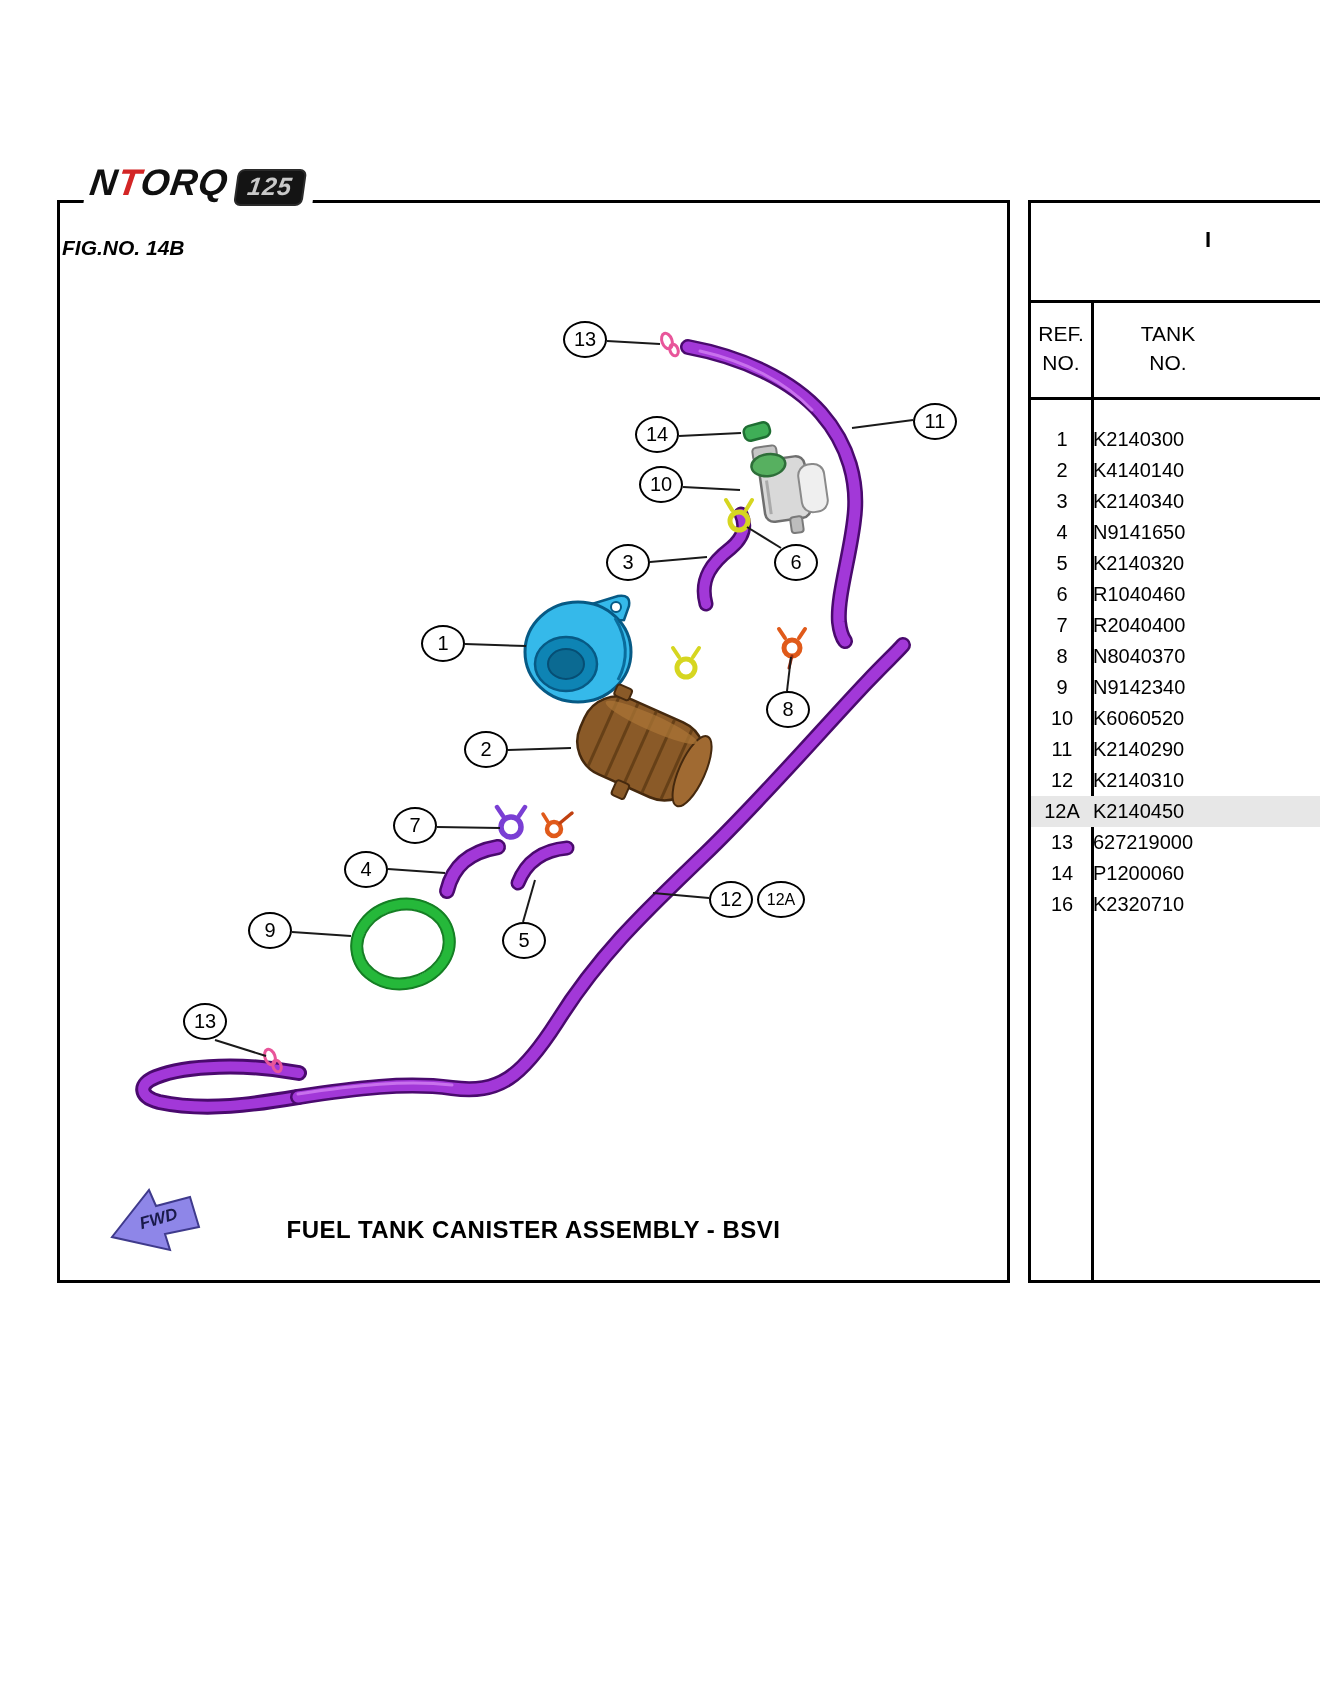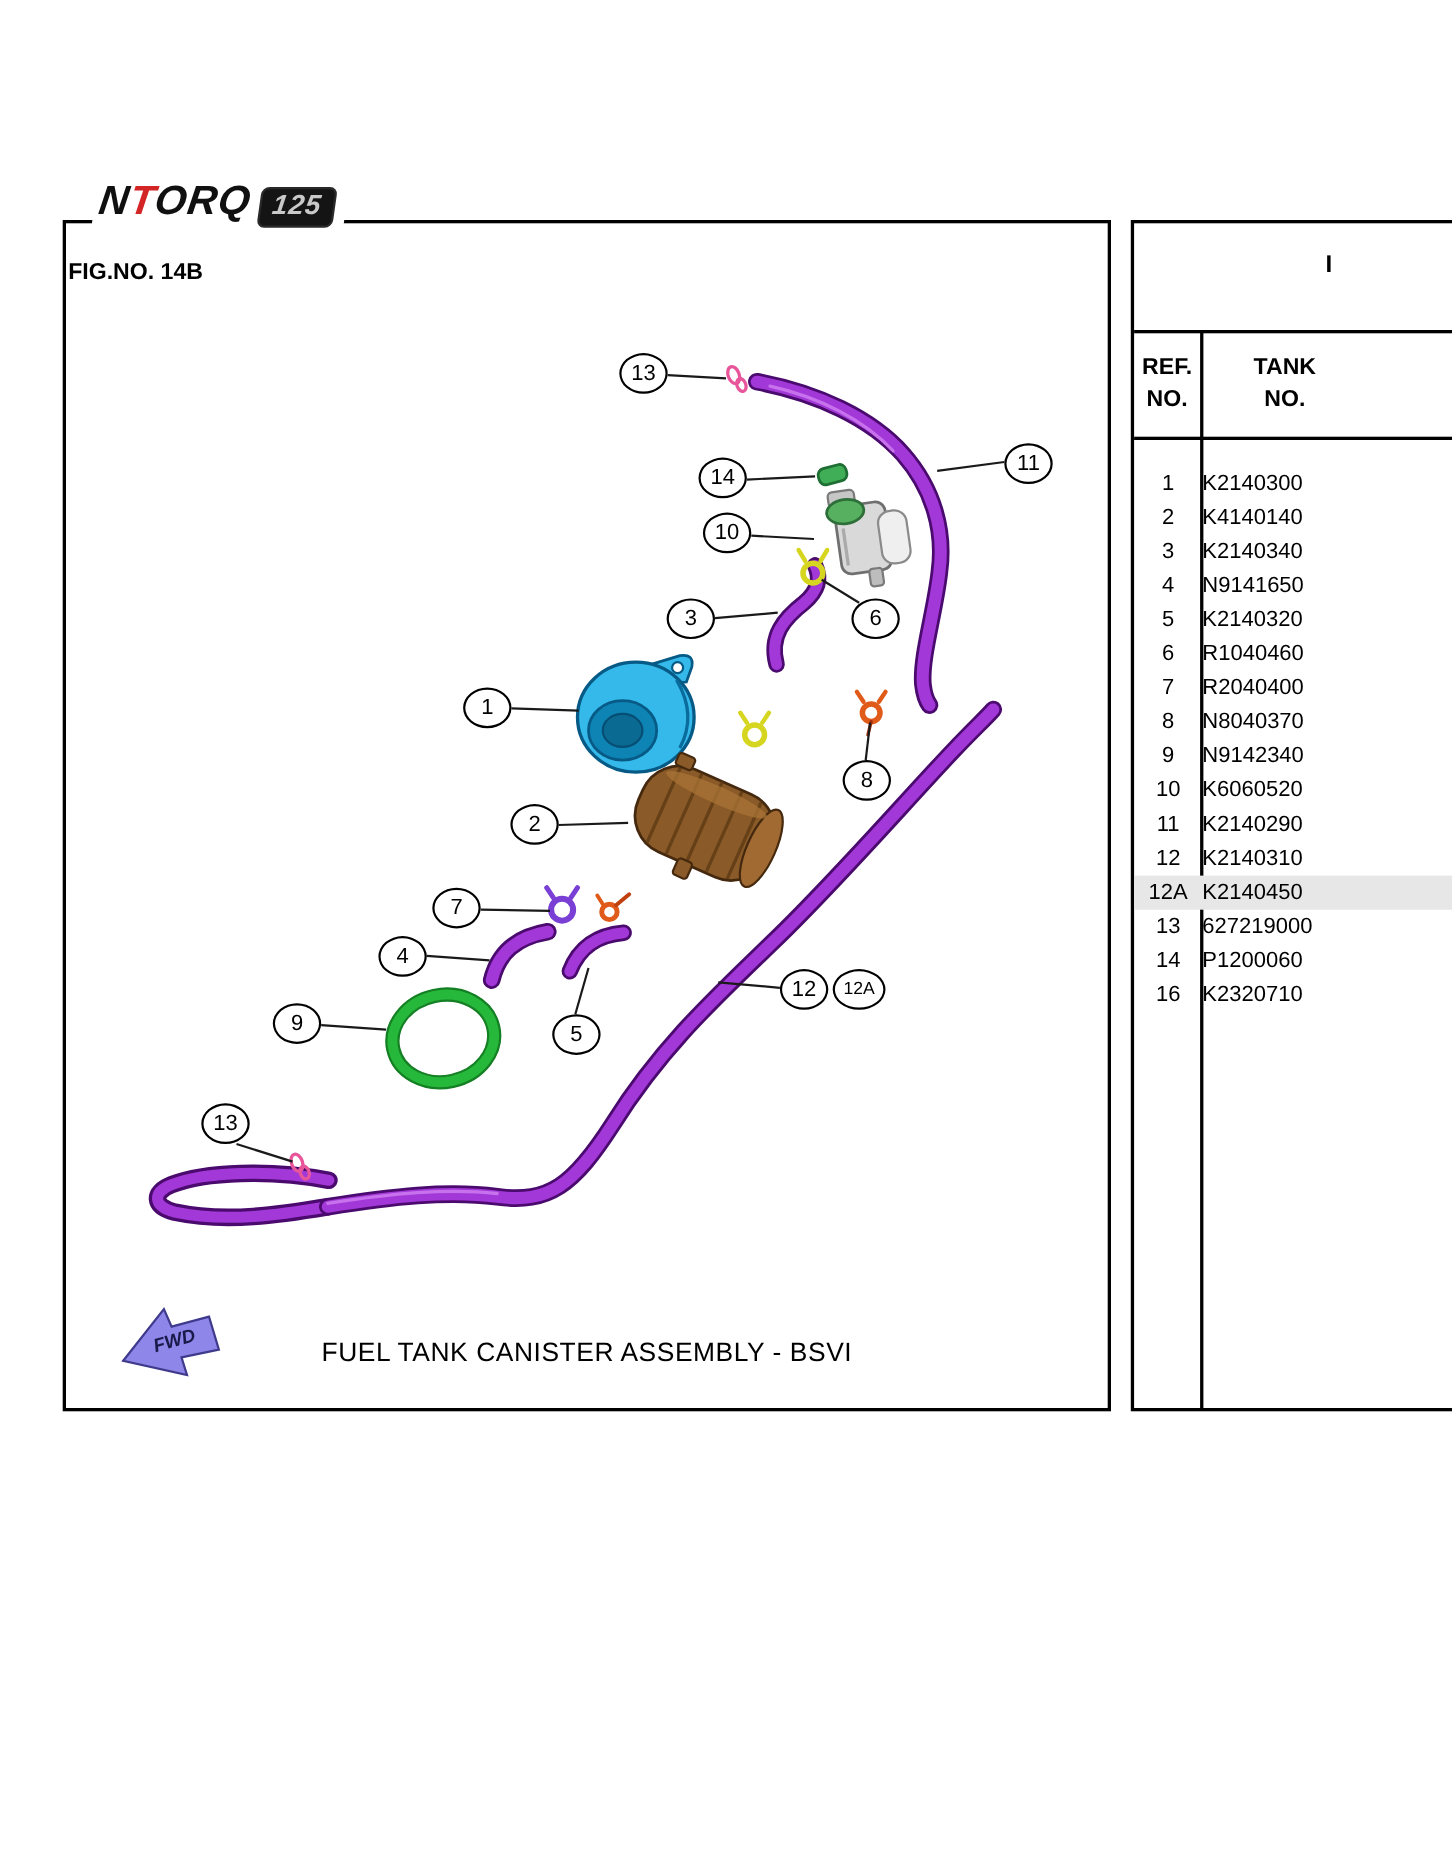--- a/index.html
+++ b/index.html
@@ -17,44 +17,44 @@
     letter-spacing:1px; transform:skewX(-8deg); white-space:nowrap;
   }
   .lg-black { color:#101010; }
   .lg-red   { color:#d32525; }
   .lg-badge {
     display:inline-block; background:#141414; color:#c9c9c9; font-size:25px;
     font-weight:900; border-radius:7px; padding:1px 10px 3px 10px; margin-left:8px;
     border:2px solid #2a2a2a;
   }
   .fig-label {
-    position:absolute; left:62px; top:236px; font-weight:bold; font-size:21px; z-index:6;
+    position:absolute; left:62px; top:236px; font-weight:bold; font-size:21px; z-index:6;font-style:italic;
   }
   .caption {
     position:absolute; left:57px; top:1216px; width:953px; text-align:center;
-    font-weight:normal; font-size:24px; letter-spacing:0.5px; z-index:6;
+    font-weight:bold; font-size:24px; letter-spacing:0.5px; z-index:6;
   }
   .callout {
     position:absolute; width:44px; height:37px; border:2.5px solid #000;
     border-radius:50%; background:#fff; display:flex; align-items:center;
     justify-content:center; font-size:20px; z-index:5; box-sizing:border-box;
   }
   .callout.wide { width:48px; font-size:16px; }
   svg.diagram { position:absolute; left:0; top:0; z-index:3; }
 
   .table-panel {
     position:absolute; left:1028px; top:200px; width:300px; height:1077px;
     border:3px solid #000; z-index:4; background:#fff;
   }
   .tp-fragment { position:absolute; left:174px; top:24px; font-weight:bold; font-size:22px; }
   .tp-hline { position:absolute; left:0; right:0; height:2.5px; background:#000; }
   .tp-vline { position:absolute; left:60px; top:97px; bottom:0; width:2.5px; background:#000; }
   .tp-colhead {
     position:absolute; top:97px; height:97px; display:flex; flex-direction:column;
-    align-items:center; justify-content:center; font-weight:bold; font-size:21px; line-height:1.35;
+    align-items:center; justify-content:center; font-weight:normal; font-size:21px; line-height:1.35;
   }
   .tp-rows { position:absolute; left:0; right:0; top:221px; }
   .tp-row { height:31px; display:flex; align-items:center; font-size:20px; }
   .tp-row.hl { background:#e7e7e7; }
   .tp-ref  { width:62px; text-align:center; }
   .tp-part { width:150px; text-align:left; }
 </style>
 </head>
 <body>
 

